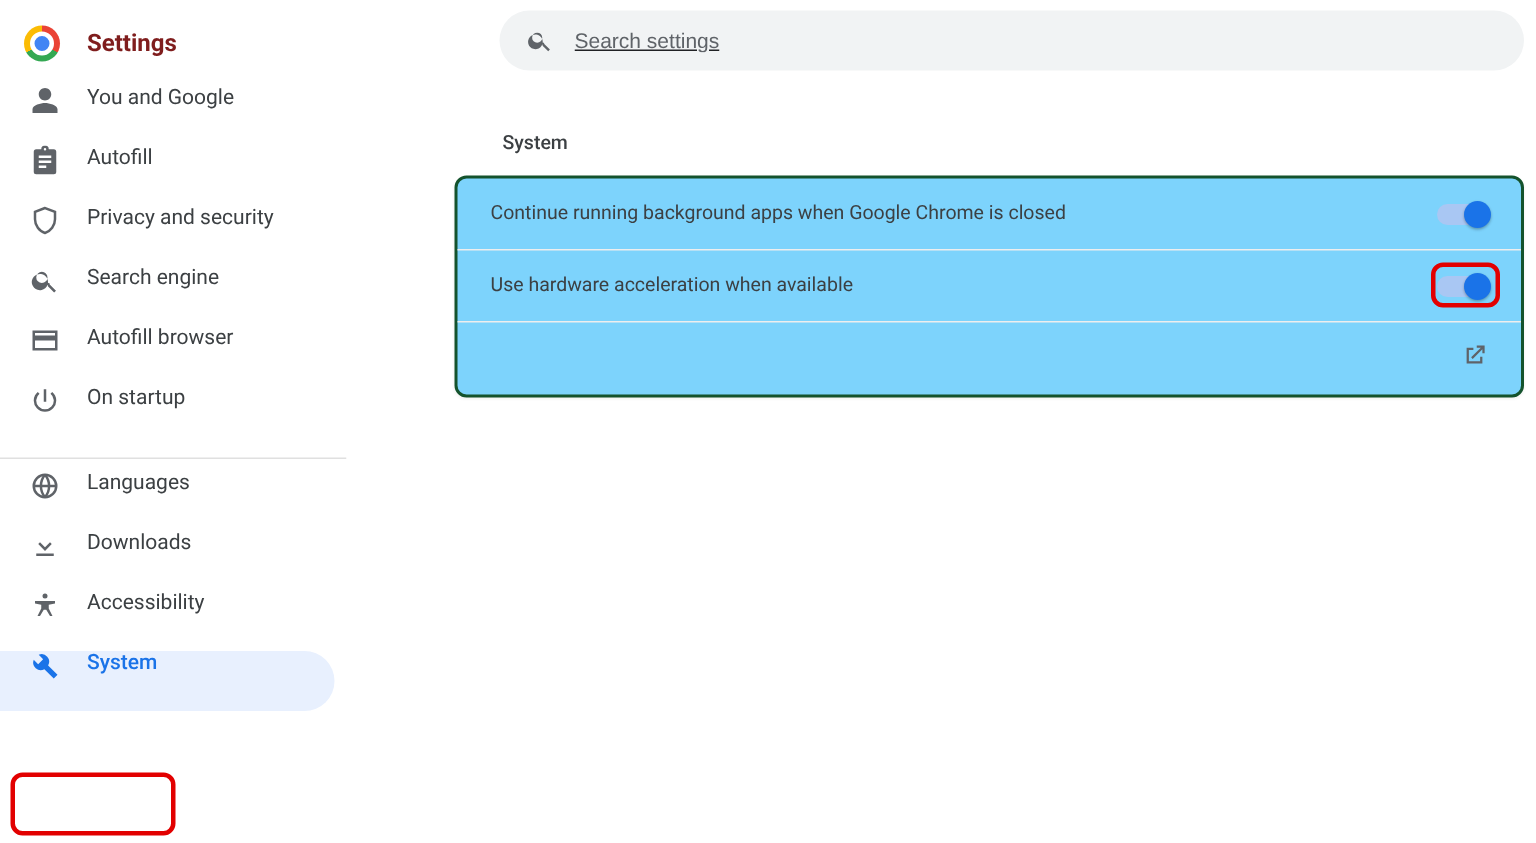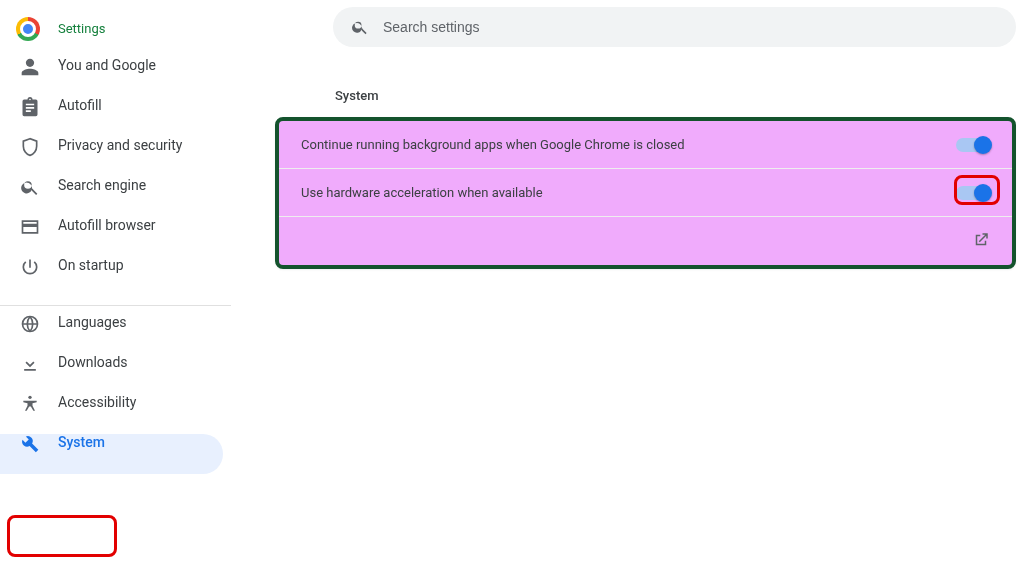--- a/index.html
+++ b/index.html
@@ -15,21 +15,21 @@
     }
     .chrome-logo {
       width:24px; height:24px; border-radius:50%;
       background: conic-gradient(#ea4335 0 120deg,#34a853 120deg 240deg,#fbbc05 240deg 360deg);
       position:relative; margin-right:18px;
     }
     .chrome-logo::after{
       content:""; position:absolute; width:10px; height:10px; background:#4285f4; border:3px solid #fff;
       border-radius:50%; top:4px; left:4px;
     }
-    .sidebar-title { font-size:13px; font-weight:400; color:#15803d;}
+    .sidebar-title { font-size:16px; font-weight:700; color:#7f1d1d;}
 
     .sidebar-scroll {
       position:absolute; top:57px; bottom:0; left:0; width:231px; overflow-y:scroll;
     }
     .sidebar-scroll::-webkit-scrollbar{ width:14px; }
     .sidebar-scroll::-webkit-scrollbar-track{ background:#fafafa;}
     .sidebar-scroll::-webkit-scrollbar-thumb{ background:#c1c1c1; border-radius:0;}
 
     .nav-item {
       height:40px; display:flex; align-items:flex-start; padding-left:20px;
@@ -44,32 +44,32 @@
     .nav-divider{ height:1px; background:#e0e0e0; margin:8px 0; }
 
     
     .hl-box { position:absolute; border:3px solid #e20000; border-radius:8px; pointer-events:none; z-index:10;}
     .hl-sidebar { left:7px; top:515px; width:110px; height:42px;}
     .hl-toggle  { left:954px; top:175px; width:46px; height:30px;}
 
     
     .main { position:absolute; left:231px; top:0; right:0; bottom:0; }
 
-    .search-wrap { margin:7px 8px 0 102px; }
+    .search-wrap { margin:7px 8px 0 102px;text-decoration:underline; }
     .search-box {
       height:40px; background:#f1f3f4; border-radius:20px; display:flex; align-items:center; padding:0 18px;
     }
     .search-box svg { width:18px; height:18px; fill:#5f6368; margin-right:14px;}
     .search-box input { border:none; background:transparent; outline:none; flex:1; font-size:14px; color:#5f6368;}
     .search-box input::placeholder{ color:#5f6368;}
 
     .section-title{ font-size:13px; color:#3c4043; margin:41px 0 14px 104px; font-weight:500;}
 
     .card{
-      margin:0 8px 0 44px; border:4px solid #14532d; border-radius:8px; background:#f0abfc;
+      margin:0 8px 0 72px; border:2px solid #14532d; border-radius:8px; background:#7dd3fc;
       box-shadow:0 1px 2px rgba(60,64,67,.08);
     }
     .row{
       height:48px; display:flex; align-items:center; padding:0 22px; font-size:13px; color:#3c4043;
       border-bottom:1px solid #eee; cursor:pointer;
     }
     .row:last-child{ border-bottom:none;}
     .row .spacer{ flex:1;}
 
     

